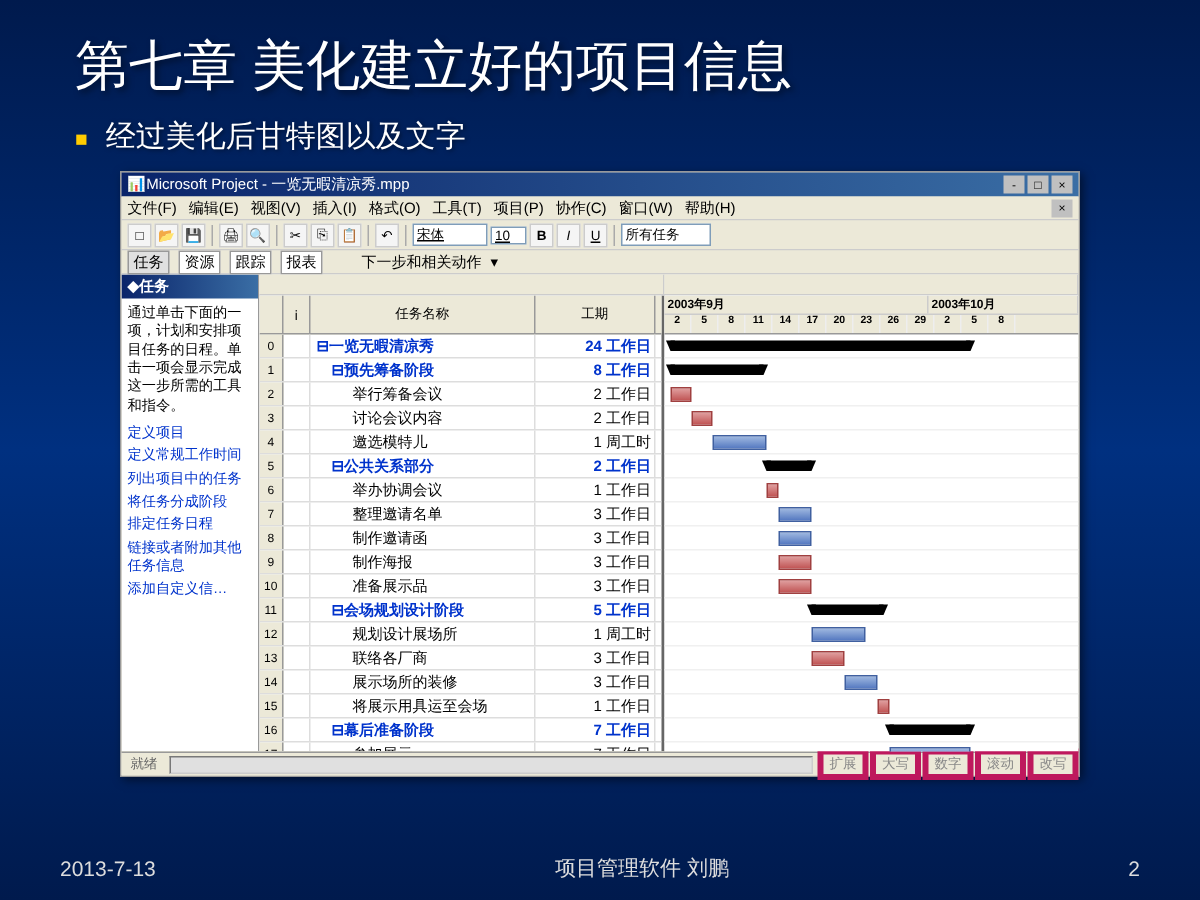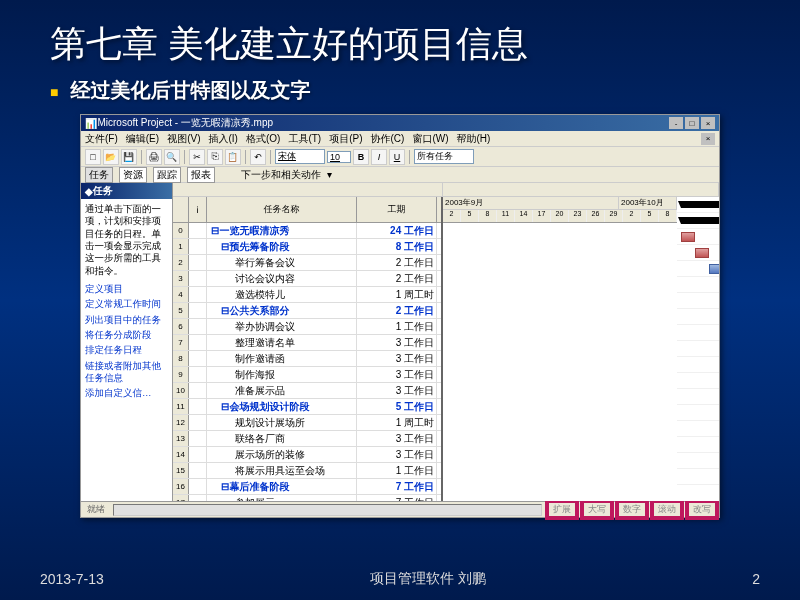--- a/index.html
+++ b/index.html
@@ -12,21 +12,21 @@
   position: relative;
 }
 .slide-title {
   font-size: 36px;
   padding: 20px 50px 8px 50px;
   font-weight: normal;
   text-shadow: 2px 2px 4px rgba(0,0,0,0.5);
 }
 .bullet-area { padding: 0 50px 10px 50px; display: flex; gap: 12px; align-items: baseline; }
 .bullet-mark { color: #ffcc00; font-size: 14px; }
-.bullet-text { font-size: 20px; text-shadow: 1px 1px 3px rgba(0,0,0,0.5); font-weight: bold; }
+.bullet-text { font-size: 20px; text-shadow: 1px 1px 3px rgba(0,0,0,0.5); }
 .embed {
   margin: 0 80px;
   width: 640px;
   height: 404px;
   background: #ece9d8;
   border: 1px solid #999;
   font-size: 10px;
   color: #000;
   display: flex;
   flex-direction: column;
@@ -90,21 +90,21 @@
 .tr { display: flex; height: 16px; border-bottom: 1px solid #ddd; font-size: 10px; }
 .td { border-right: 1px solid #ddd; padding: 0 2px; display: flex; align-items: center; }
 .td.rowh { width: 16px; background: #ece9d8; border-right: 1px solid #999; justify-content: center; font-size: 8px; }
 .td.flag { width: 18px; }
 .td.name { width: 150px; overflow: hidden; white-space: nowrap; }
 .td.dur { width: 80px; overflow: hidden; white-space: nowrap; text-align: right; justify-content: flex-end; }
 .summary { color: #0033cc; font-weight: bold; }
 .indent0 { padding-left: 4px; }
 .indent1 { padding-left: 14px; }
 .indent2 { padding-left: 28px; }
-.ganttarea { flex: 1; display: flex; flex-direction: row; background: #fff; position: relative; }
+.ganttarea { flex: 1; display: flex; flex-direction: column; background: #fff; position: relative; font-weight: bold; }
 .timescale { height: 26px; border-bottom: 1px solid #999; display: flex; flex-direction: column; }
 .ts-top { height: 13px; display: flex; font-size: 8px; background: #ece9d8; border-bottom: 1px solid #ccc; }
 .ts-top div { border-right: 1px solid #ccc; padding: 0 2px; display: flex; align-items: center; }
 .ts-bot { height: 13px; display: flex; font-size: 7px; background: #ece9d8; }
 .ts-bot div { border-right: 1px solid #eee; width: 8px; text-align: center; }
 .ganttbody { flex: 1; position: relative; }
 .grow { height: 16px; position: relative; border-bottom: 1px solid #f0f0f0; }
 .sumbar { position: absolute; height: 7px; background: #000; top: 4px; }
 .sumbar::before, .sumbar::after {
   content: ''; position: absolute; top: 0; width: 0; height: 0;

